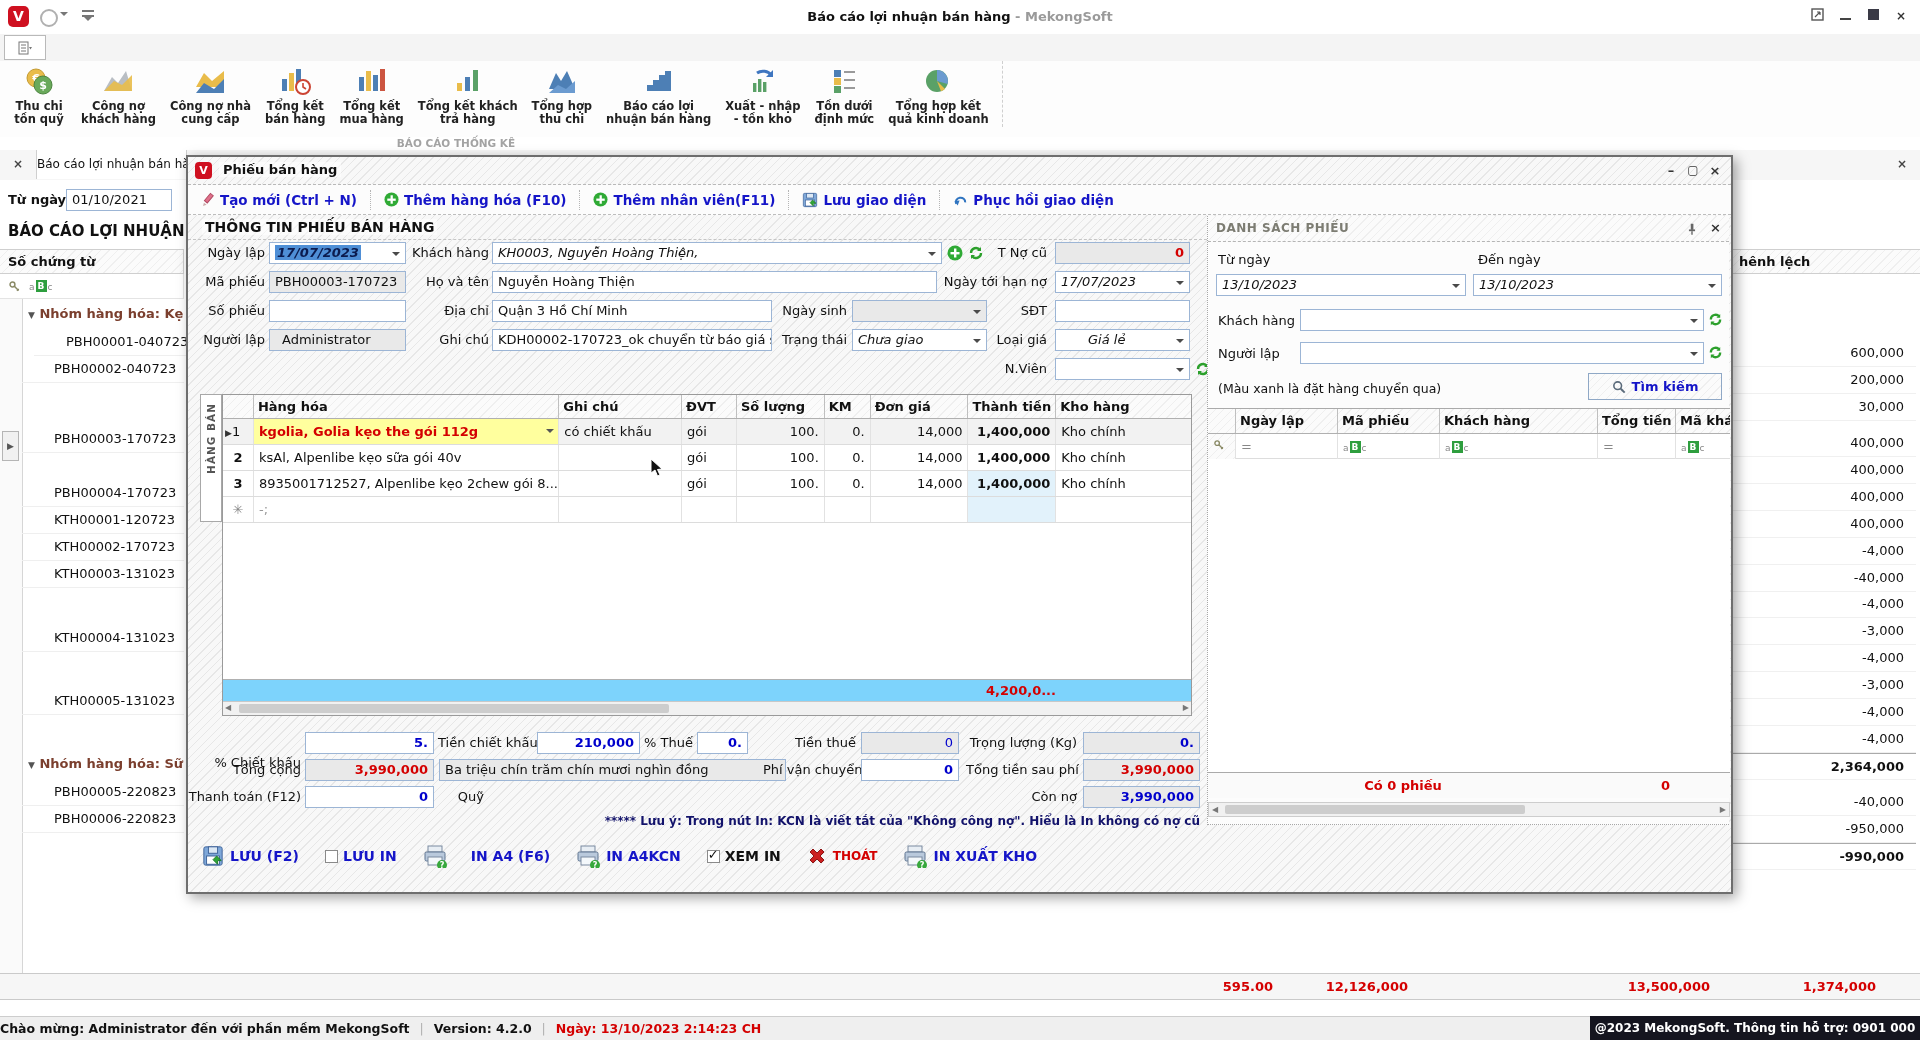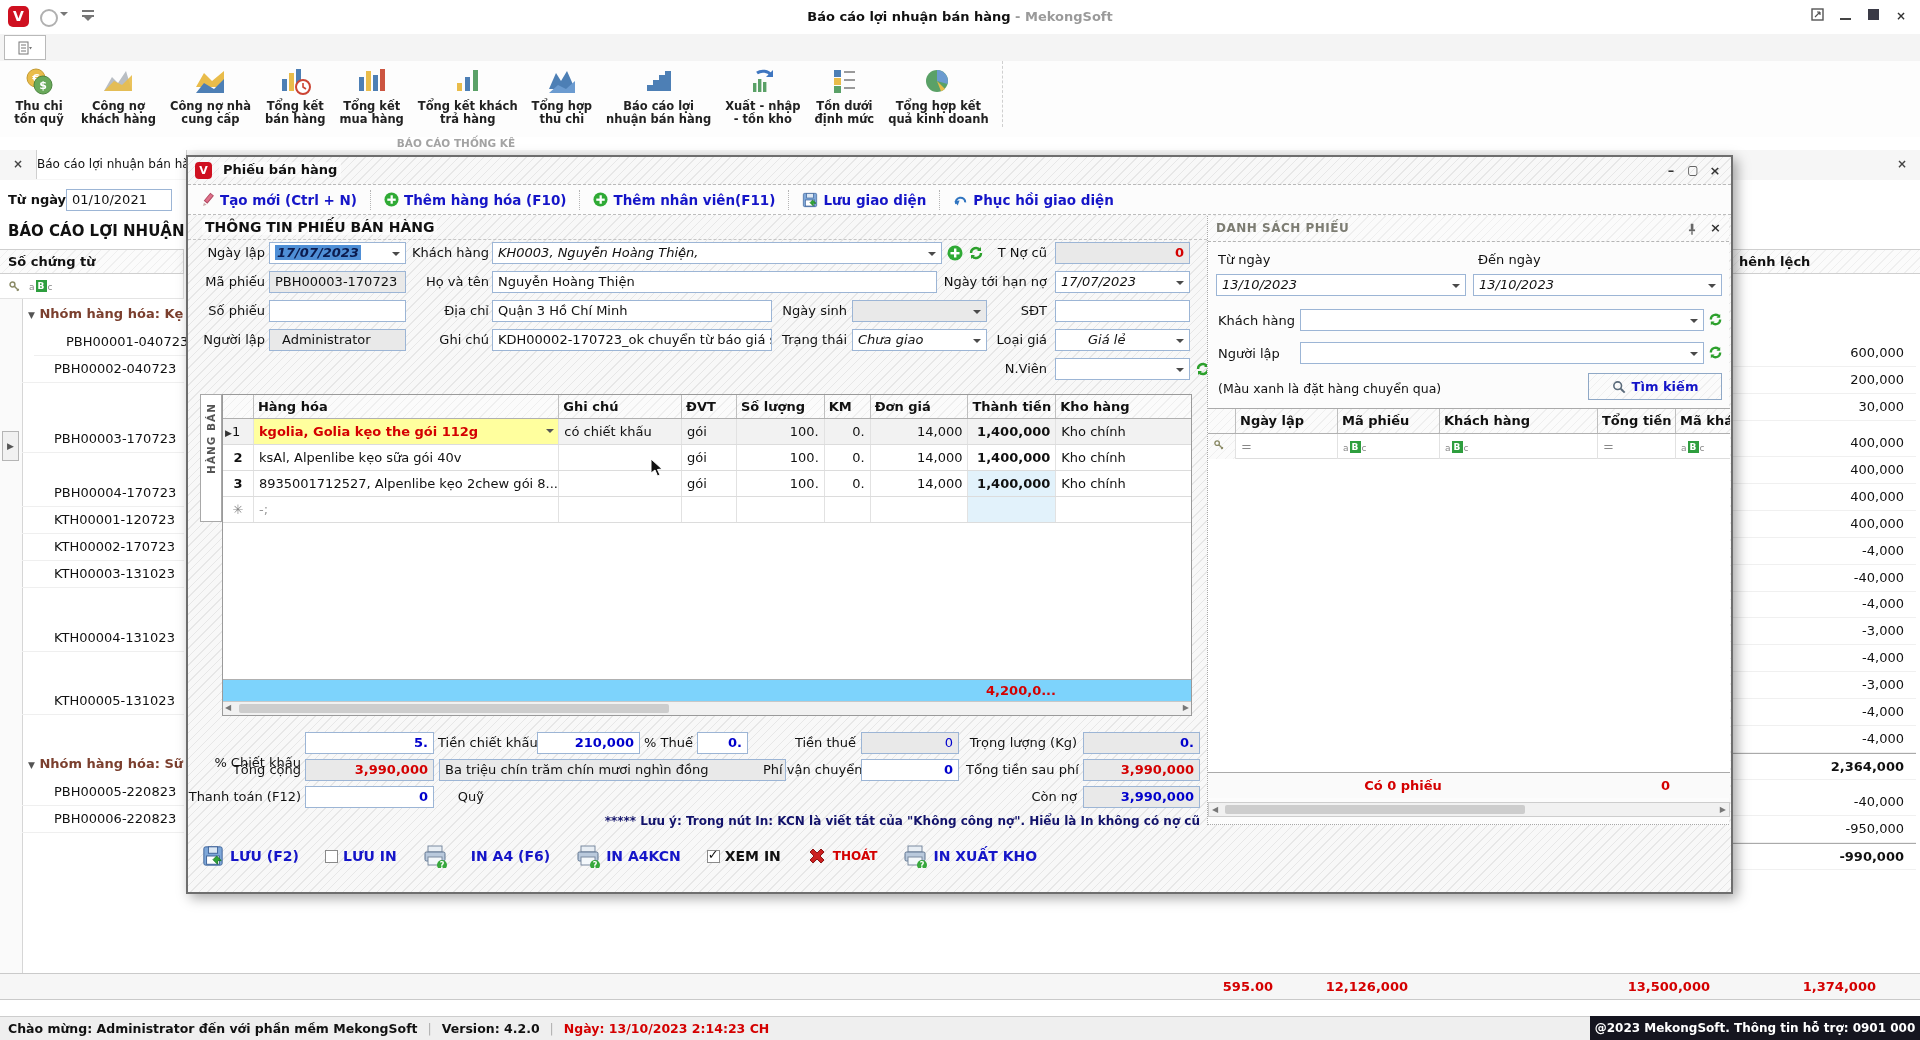--- a/index.html
+++ b/index.html
@@ -583,21 +583,21 @@
         <span class="abs" style="right:3px;top:2px;font-size:8px;color:#777;">▶</span>
       </div>
     </div>
   </div>
 
   <svg class="abs" width="20" height="20" style="left:648px;top:458px;z-index:50;">
       <use href="#sym-cursor"></use>
     </svg>
 
   <div class="abs" style="left:0;top:1016px;width:1920px;height:24px;background:#efefef;border-top:1px solid #cdcdcd;box-sizing:border-box;display:flex;align-items:center;font-size:12.5px;">
-    <span class="b" style="margin-left:8px;">Chào mừng: Administrator đến với phần mềm MekongSoft</span>
+    <span class="b" style="">Chào mừng: Administrator đến với phần mềm MekongSoft</span>
     <span style="color:#b0b0b0;margin:0 10px;">|</span>
     <span class="b">Version: 4.2.0</span>
     <span style="color:#b0b0b0;margin:0 10px;">|</span>
     <span class="b red">Ngày: 13/10/2023 2:14:23 CH</span>
     <span class="abs" style="left:1590px;top:-1px;width:330px;height:24px;background:#15151f;color:#fff;text-align:center;line-height:24px;font-size:12px;font-weight:bold;">@2023 MekongSoft. Thông tin hỗ trợ: 0901 000 508</span>
   </div>
 
 </div>
 
 </body></html>

